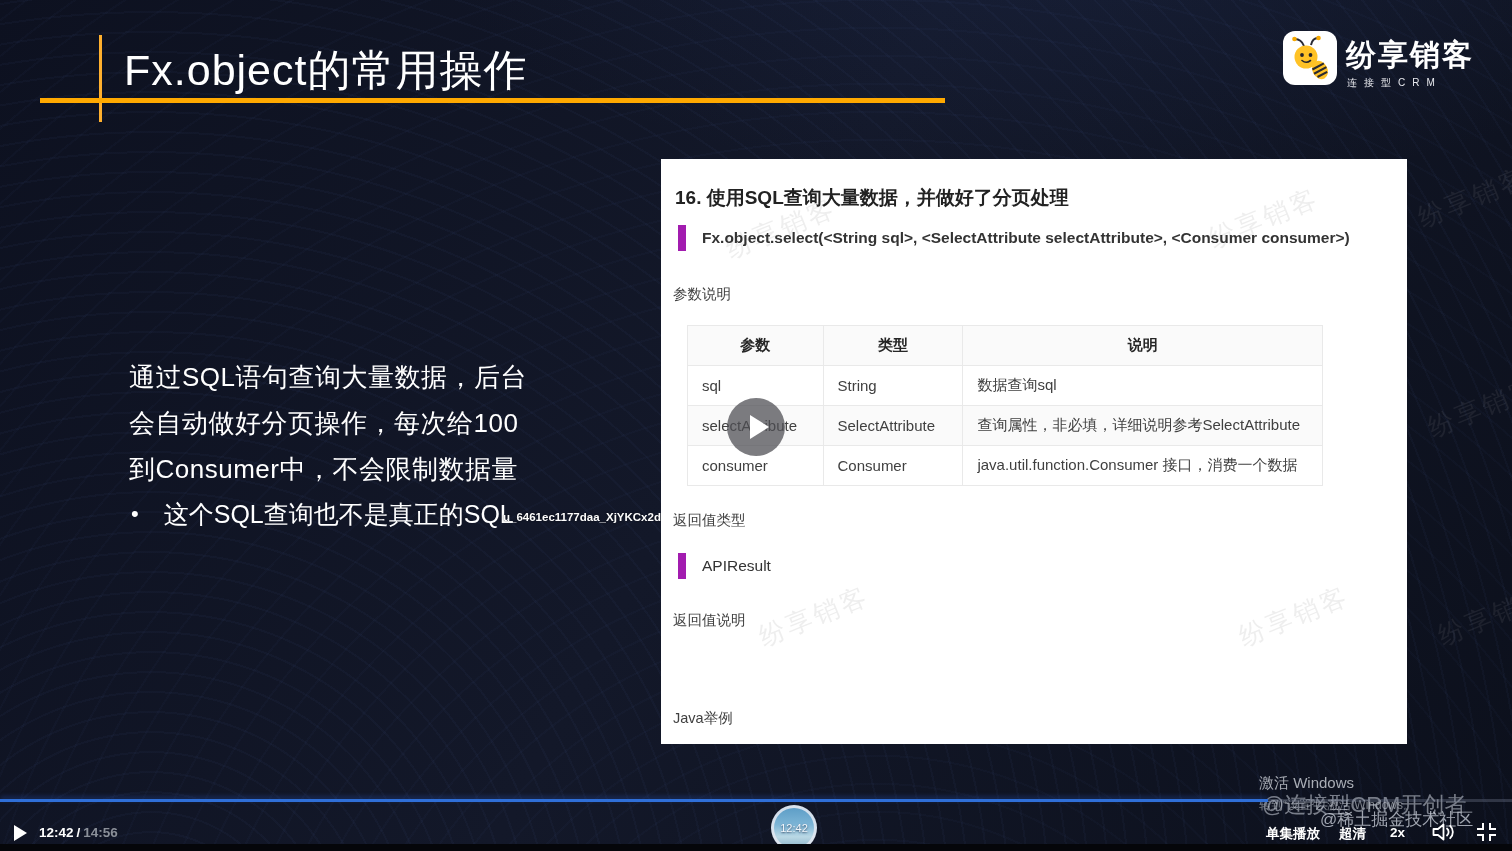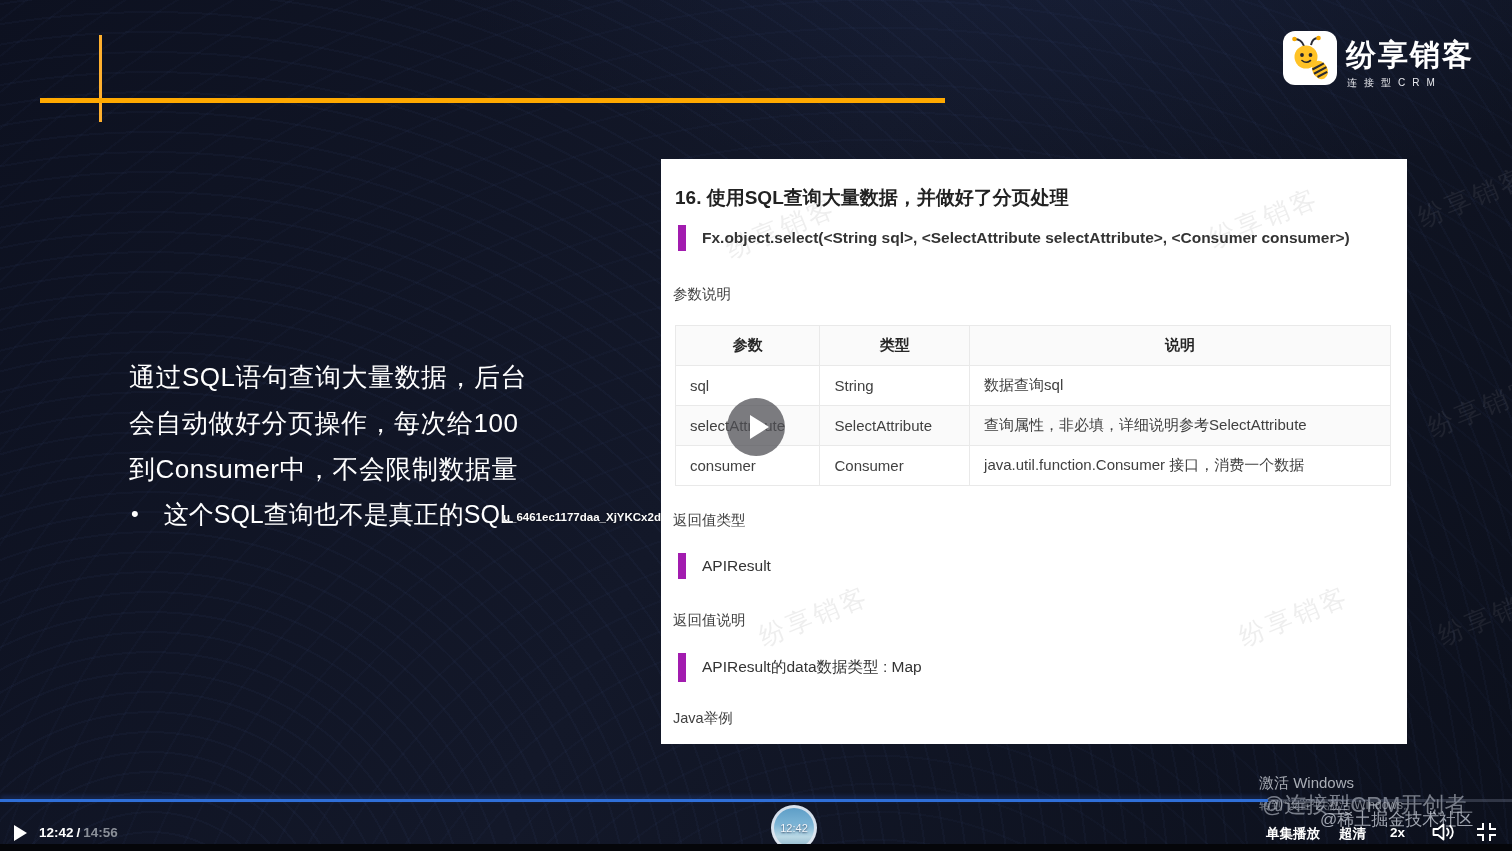--- a/index.html
+++ b/index.html
@@ -45,21 +45,21 @@
   .codeblock { position:absolute; left:17px; border-left:8px solid #a21caf; padding:4px 0 4px 16px;
     font-size:15.5px; color:#333; white-space:nowrap; }
   .cb-sig { top:66px; font-weight:600; }
   .cb-rt { top:394px; }
   .cb-rd { top:494px; }
   .sec-label { position:absolute; left:12px; font-size:14.5px; color:#404040; white-space:nowrap; }
   .lbl-params { top:126px; }
   .lbl-rtype { top:352px; }
   .lbl-rdesc { top:452px; }
   .lbl-java  { top:550px; }
-  table.params { position:absolute; left:14px; top:166px; width:716px; border-collapse:collapse;
+  table.params { position:absolute; left:26px; top:166px; width:636px; border-collapse:collapse;
     font-size:15px; color:#404040; }
   table.params th, table.params td { border:1px solid #e9e9e9; height:40px; padding:2px 14px;
     text-align:left; font-weight:400; }
   table.params th { background:#fafafa; text-align:center; font-weight:700; color:#262626; }
   table.params tr.alt td { background:#fafafa; }
   col.c1 { width:139px; } col.c2 { width:144px; } col.c3 { width:405px; }
 
   
   .wm { position:absolute; font-size:26px; letter-spacing:3px; transform:rotate(-22deg);
     white-space:nowrap; pointer-events:none; }
@@ -109,20 +109,21 @@
   .community-wm { position:absolute; left:1320px; top:808px; font-size:17px;
     color:rgba(201,206,216,.78); white-space:nowrap; }
 </style>
 </head>
 <body>
 
 <div id="stage">
 
   <div class="accent-v"></div>
   <div class="accent-h"></div>
+  <h1 class="slide-title">Fx.object的常用操作</h1>
 
   <div class="logo-box">
     <svg width="52" height="52" viewBox="0 0 52 52">
       <path d="M20 14 C18 9 14 7 11 7" stroke="#2a2a33" stroke-width="2" fill="none"></path>
       <circle cx="10.5" cy="7" r="2.3" fill="#f5a800"></circle>
       <path d="M27 13 C28 8 31 6 34 6" stroke="#2a2a33" stroke-width="2" fill="none"></path>
       <circle cx="34.5" cy="6" r="2.3" fill="#f5a800"></circle>
       <circle cx="22" cy="25" r="11.5" fill="#ffc226"></circle>
       <circle cx="18" cy="23" r="1.9" fill="#23232b"></circle>
       <circle cx="26.5" cy="23" r="1.9" fill="#23232b"></circle>
@@ -187,21 +188,20 @@
           <td>consumer</td>
           <td>Consumer</td>
           <td>java.util.function.Consumer 接口，消费一个数据</td>
         </tr>
       </tbody>
     </table>
 
     <div class="sec-label lbl-rtype">返回值类型</div>
     <div class="codeblock cb-rt">APIResult</div>
     <div class="sec-label lbl-rdesc">返回值说明</div>
-    <div class="codeblock cb-rd">APIResult的data数据类型 : Map</div>
     <div class="sec-label lbl-java">Java举例</div>
   </div>
 
   <div class="center-play">
     <div class="tri"></div>
   </div>
 
   <div class="activate1">激活 Windows</div>
   <div class="activate2">转到“设置”以激活 Windows。</div>
   <div class="creator-wm">@连接型CRM开创者</div>

